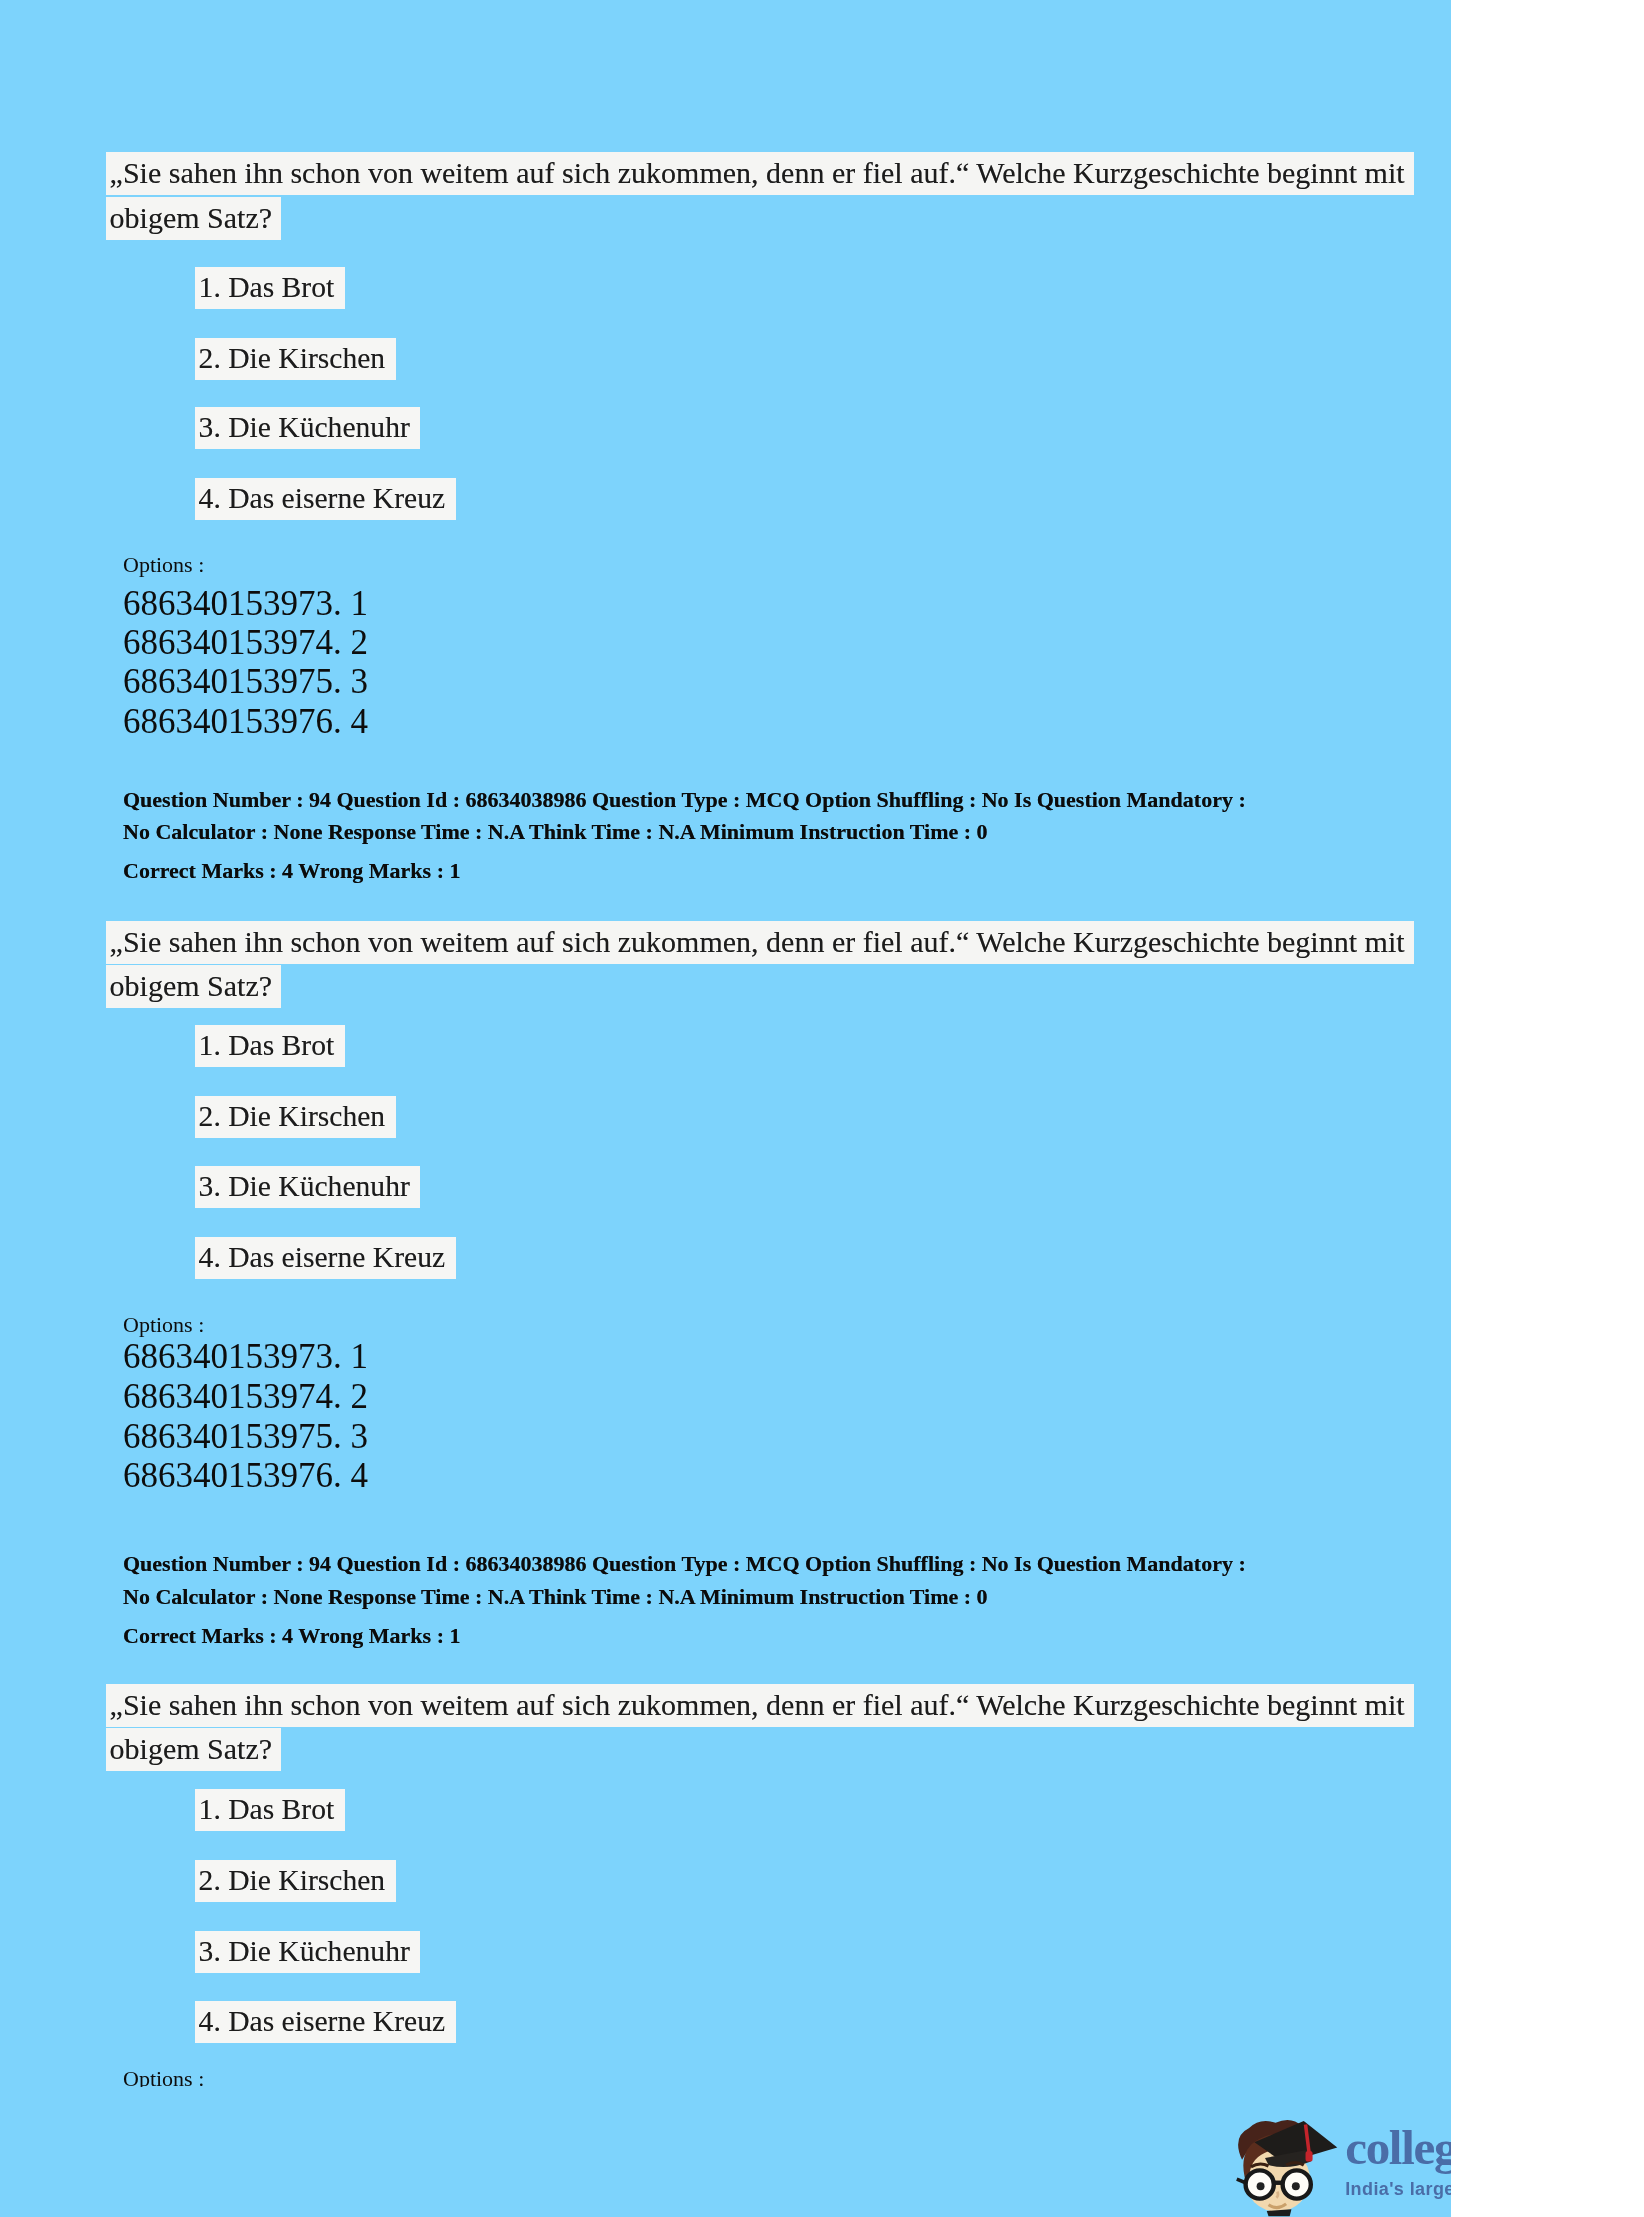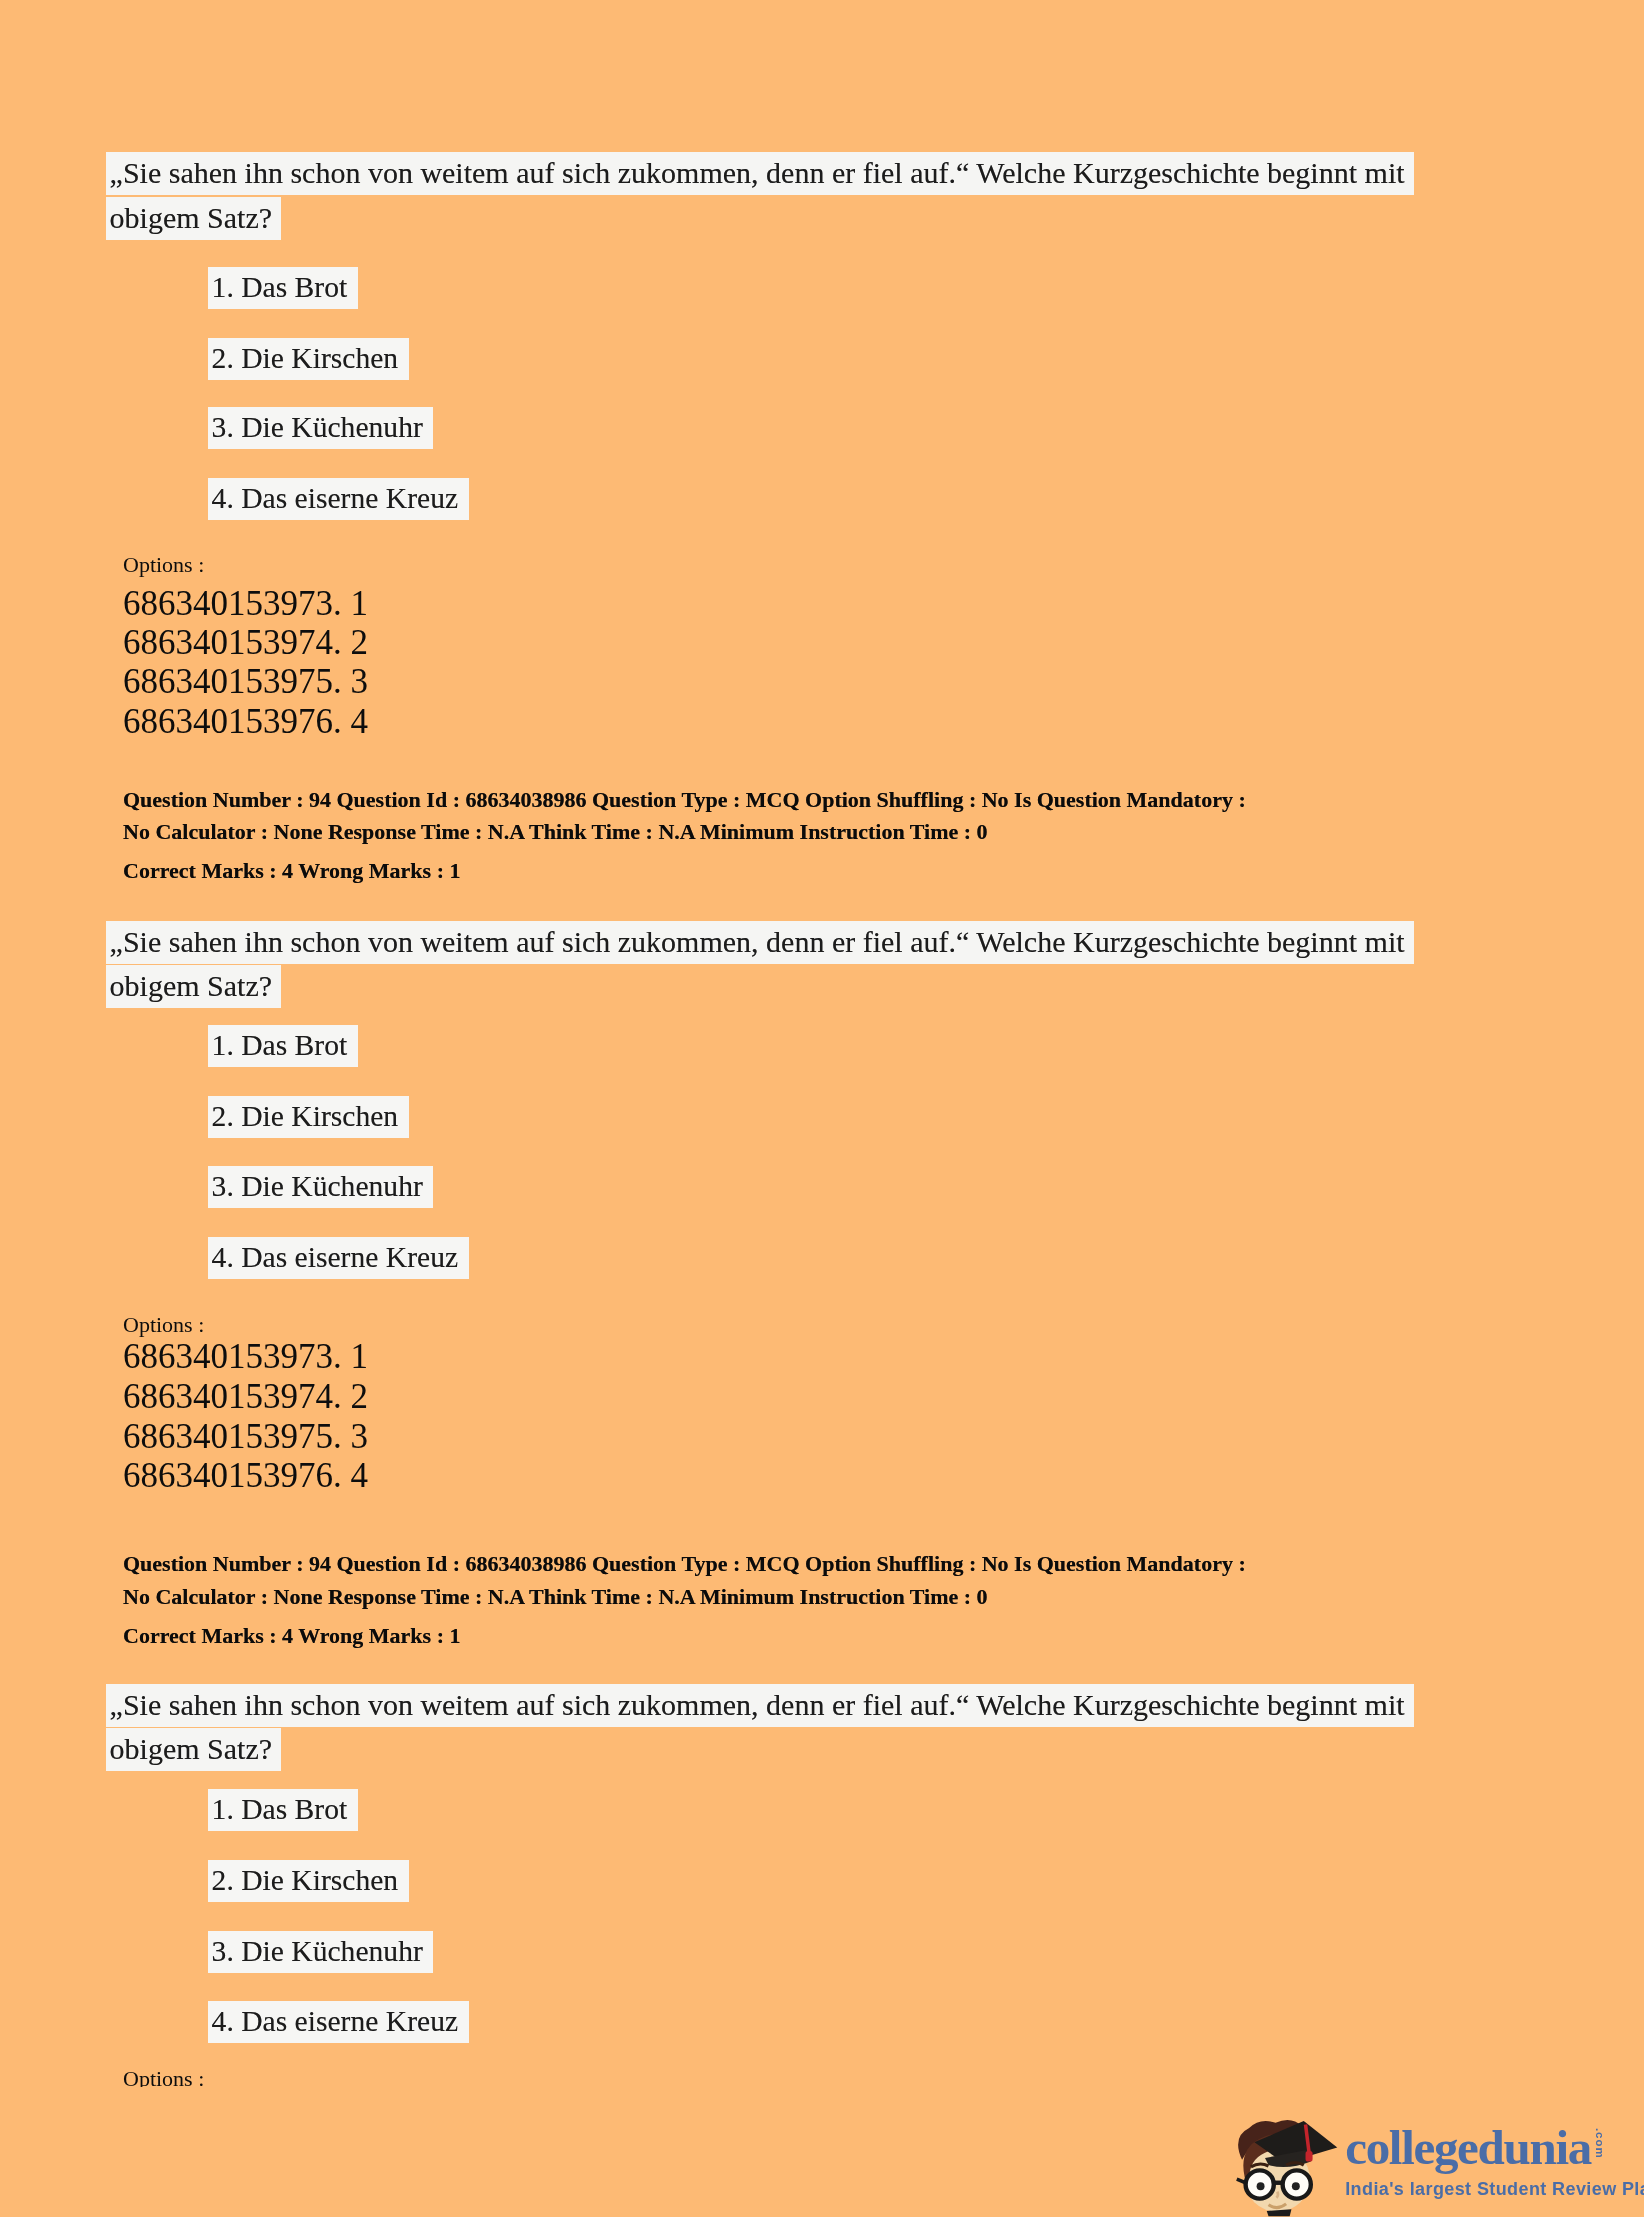--- a/index.html
+++ b/index.html
@@ -1,20 +1,20 @@
 <!DOCTYPE html>
 <html style="font-size:14.3px"><head>
 <meta charset="utf-8">
 <style>
   html,body { margin:0; padding:0; background:#ffffff; }
   #page {
     position:relative;
-    width:1644px;
+    width:1451px;
     height:2217px;
-    background:#fdba74;
+    background:#7dd3fc;
     overflow:hidden;
     font-family:"Liberation Serif","DejaVu Serif",serif;
     color:#141414;
   }
   .abs { position:absolute; }
   
   .q-line {
     font-size:30px;
     line-height:39px;
     white-space:nowrap;
@@ -30,21 +30,20 @@
     font-size:29.6px;
     line-height:38px;
     white-space:nowrap;
     color:#1c1c1c;
     text-shadow:0 0 0.6px rgba(40,40,40,0.5);
   }
   .choice-line > span {
     background:#f6f6f4;
     display:inline-block;
     padding:0.9px 10.7px 2.7px 3.6px;
-    margin-left:13px;
   }
   
   .opt-label {
     font-size:22px;
     font-weight:normal;
     line-height:34px;
     white-space:nowrap;
     color:#0d0d0d;
   }
   .opt-id {

